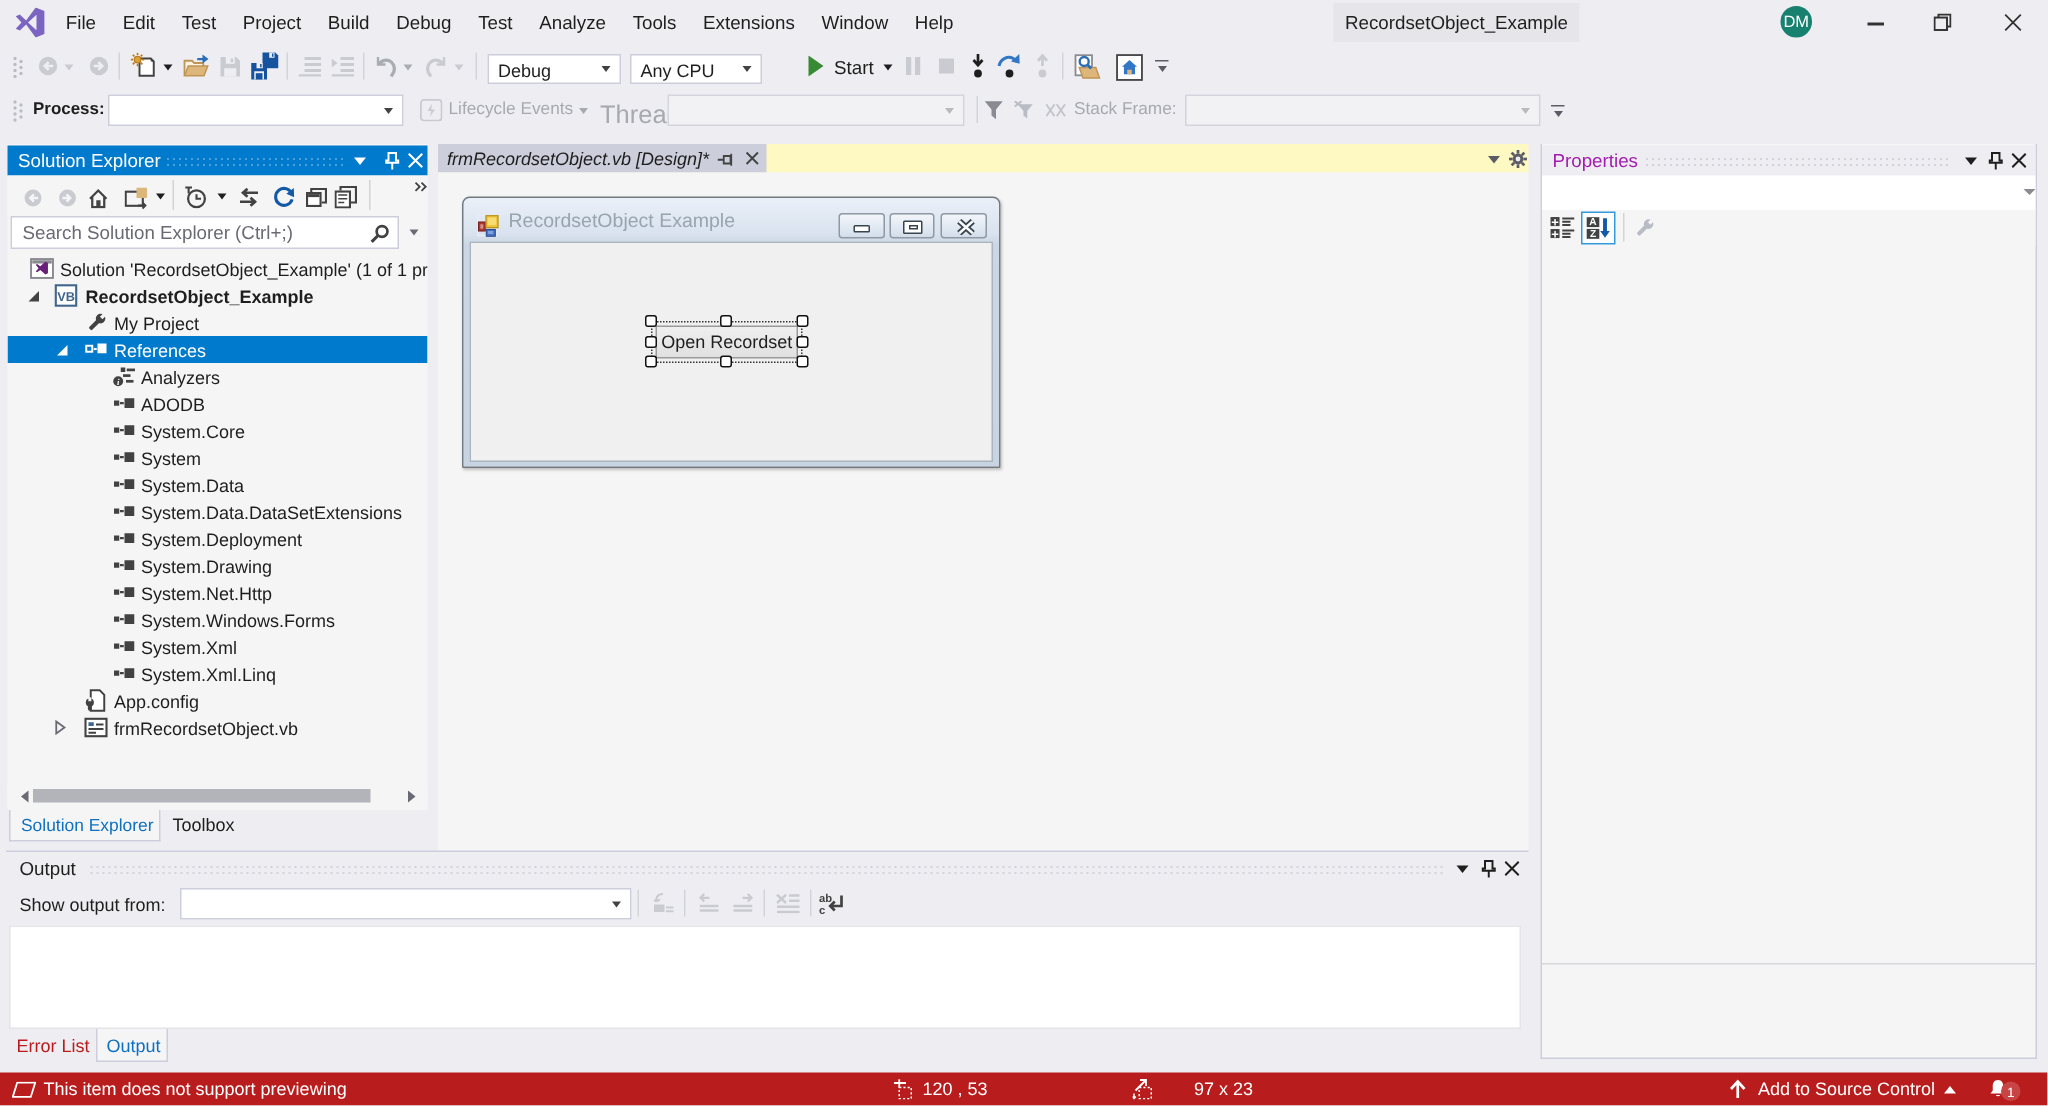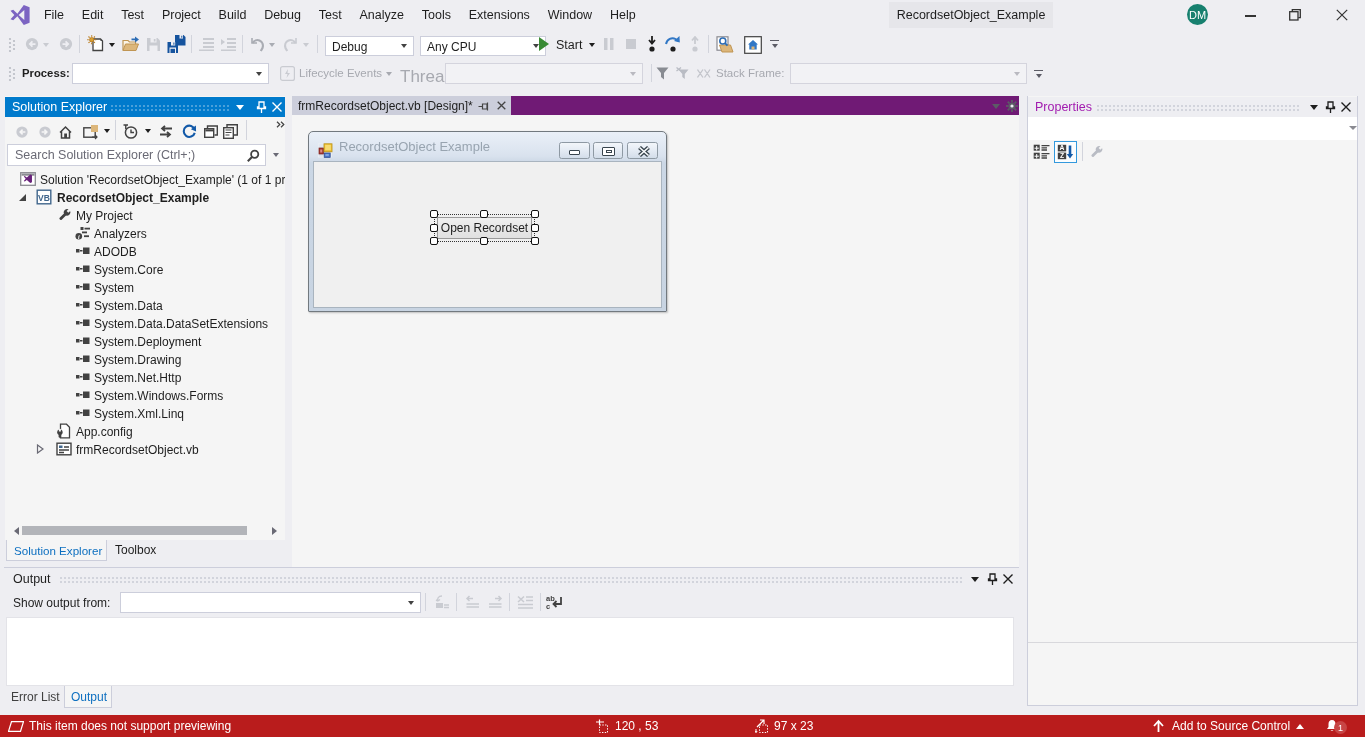--- a/index.html
+++ b/index.html
@@ -142,21 +142,21 @@
       <path d="M13 1 V6 H8" fill="none" stroke="#c9cbd1" stroke-width="1.6"></path>
       <path d="M12.5 6 C11 3.5 8 2.5 5.5 3.5 C2.5 4.7 1.5 8 2.5 11 L4.2 14" fill="none" stroke="#c9cbd1" stroke-width="2.2"></path>
     </svg>
   <div class="abs" style="left:303px;top:13px;width:0;height:0;border-left:3.5px solid transparent;border-right:3.5px solid transparent;border-top:4px solid #c9cbd1;"></div>
   <div class="abs" style="left:317px;top:5px;width:1px;height:18px;background:#d2d4dc;"></div>
 
   <div class="combo" style="left:325px;top:6px;width:89px;height:20px;">
       <span style="position:absolute;left:6px;top:3px;">Debug</span>
       <span class="arr"></span>
     </div>
-  <div class="combo" style="left:420px;top:6px;width:126px;height:20px;">
+  <div class="combo" style="left:420px;top:6px;width:88px;height:20px;">
       <span style="position:absolute;left:6px;top:3px;">Any CPU</span>
       <span class="arr"></span>
     </div>
 
   <svg class="abs" style="left:538px;top:7px" width="12" height="14">
       <path d="M1 0 L11 7 L1 14 Z" fill="#388A34"></path>
     </svg>
   <span class="abs" style="left:556px;top:8px;font-size:12.5px;">Start</span>
   <div class="abs" style="left:589px;top:13px;width:0;height:0;border-left:3.5px solid transparent;border-right:3.5px solid transparent;border-top:4px solid #1E1E1E;"></div>
 
@@ -339,20 +339,31 @@
     <div class="trow">
         <svg class="abs ticon" style="left:51px" width="16" height="16" viewBox="0 0 16 16">
           <g transform="rotate(45 8 8)">
             <rect x="6.9" y="4.5" width="2.8" height="9.5" rx="1" fill="#424242"></rect>
             <circle cx="8.3" cy="4" r="3.2" fill="#424242"></circle>
             <rect x="7.1" y="0" width="2.4" height="3.4" fill="#F5F5F5"></rect>
           </g>
         </svg>
         <span class="abs ttext" style="left:71px">My Project</span>
       </div>
+    <div class="trow" style="background:#007ACC;color:#fff;">
+        <svg class="abs" style="left:32px;top:5px" width="9" height="9">
+          <path d="M8 1 V8 H1 Z" fill="#fff"></path>
+        </svg>
+        <svg class="abs ticon" style="left:51px" width="16" height="16" viewBox="0 0 16 16">
+          <rect x="1.5" y="5.5" width="4" height="4" fill="none" stroke="#fff" stroke-width="1.3"></rect>
+          <rect x="6.5" y="7" width="2" height="1.4" fill="#fff"></rect>
+          <rect x="9" y="4" width="6" height="6.5" fill="#fff"></rect>
+        </svg>
+        <span class="abs ttext" style="left:71px">References</span>
+      </div>
     <div class="trow">
         <svg class="abs ticon" style="left:70px" width="16" height="16" viewBox="0 0 16 16">
           <rect x="5.5" y="2" width="3" height="3" fill="#424242"></rect>
           <rect x="9.5" y="2.7" width="5.5" height="1.8" fill="#424242"></rect>
           <rect x="7" y="6.5" width="5" height="1.8" fill="#424242"></rect>
           <circle cx="3.8" cy="11.2" r="3.3" fill="#424242"></circle>
           <text x="3.8" y="13.7" font-size="6" fill="#fff" text-anchor="middle" font-family="Liberation Serif" font-style="italic" font-weight="bold">i</text>
           <rect x="9" y="10.3" width="5" height="1.8" fill="#424242"></rect>
         </svg>
         <span class="abs ttext" style="left:89px">Analyzers</span>
@@ -428,20 +439,28 @@
           <rect x="8" y="4.5" width="6.5" height="6.5" fill="#424242"></rect>
         </svg>
         <span class="abs ttext" style="left:89px">System.Windows.Forms</span>
       </div>
     <div class="trow">
         <svg class="abs ticon refi" style="left:70px" width="16" height="16" viewBox="0 0 16 16">
           <rect x="1" y="6" width="3.5" height="3.5" fill="#424242"></rect>
           <rect x="5" y="7" width="2.5" height="1.5" fill="#424242"></rect>
           <rect x="8" y="4.5" width="6.5" height="6.5" fill="#424242"></rect>
         </svg>
+        <span class="abs ttext" style="left:89px">System.Xml</span>
+      </div>
+    <div class="trow">
+        <svg class="abs ticon refi" style="left:70px" width="16" height="16" viewBox="0 0 16 16">
+          <rect x="1" y="6" width="3.5" height="3.5" fill="#424242"></rect>
+          <rect x="5" y="7" width="2.5" height="1.5" fill="#424242"></rect>
+          <rect x="8" y="4.5" width="6.5" height="6.5" fill="#424242"></rect>
+        </svg>
         <span class="abs ttext" style="left:89px">System.Xml.Linq</span>
       </div>
     <div class="trow">
         <svg class="abs ticon" style="left:51px" width="16" height="16" viewBox="0 0 16 16">
           <path d="M4.5 1.2 H10.5 L13.5 4.2 V14.8 H4.5 Z" fill="#fff" stroke="#424242" stroke-width="1.3"></path>
           <rect x="2.6" y="9.2" width="2.6" height="5.6" rx="1.2" fill="#424242"></rect>
           <circle cx="3.9" cy="9.3" r="2.7" fill="#424242"></circle>
           <rect x="2.9" y="5.9" width="2" height="2.6" fill="#F5F5F5"></rect>
         </svg>
         <span class="abs ttext" style="left:71px">App.config</span>
@@ -468,21 +487,21 @@
 
 <div class="abs" style="left:5px;top:540px;width:280px;height:21px;background:#EEEEF2;">
   <div class="abs" style="left:1px;top:0;width:101px;height:21px;background:#F5F5F5;border:1px solid #CCCEDB;border-top:none;color:#0E70C0;">
       <span style="position:absolute;left:7px;top:3.5px;font-size:11.6px;">Solution Explorer</span>
     </div>
   <span class="abs" style="left:110px;top:3px;color:#1E1E1E;">Toolbox</span>
 </div>
 
 <div class="abs" id="docarea" style="left:292px;top:96px;width:727px;height:471px;">
 
-  <div class="abs" style="left:0;top:0;width:727px;height:19px;background:#701a75;">
+  <div class="abs" style="left:0;top:0;width:727px;height:19px;background:#fef9c3;font-style:italic;">
     <div class="abs" style="left:0;top:0;width:219px;height:19px;background:#CCCEDB;color:#1E1E1E;">
       <span style="position:absolute;left:6px;top:3px;">frmRecordsetObject.vb [Design]*</span>
       <svg class="abs" style="left:186px;top:5px" width="12" height="11" viewBox="0 0 12 11">
           <path d="M0.5 5.5 H4 M4.5 3 H9 V8 H4.5 Z M9.5 1.5 V9.5" stroke="#444" stroke-width="1.2" fill="none"></path>
         </svg>
       <svg class="abs" style="left:205px;top:5px" width="9" height="9">
           <path d="M0.7 0.7 L8.3 8.3 M8.3 0.7 L0.7 8.3" stroke="#444" stroke-width="1.3"></path>
         </svg>
     </div>
     <div class="abs" style="left:700px;top:8px;width:0;height:0;border-left:4.5px solid transparent;border-right:4.5px solid transparent;border-top:5px solid #5c5c66;"></div>
@@ -636,21 +655,21 @@
     <svg class="abs" style="left:542px;top:5px" width="19" height="17" viewBox="0 0 19 17">
         <text x="0" y="7" font-size="7.5" font-weight="bold" fill="#424242" font-family="Liberation Sans">ab</text>
         <text x="0" y="15" font-size="7.5" font-weight="bold" fill="#424242" font-family="Liberation Sans">c</text>
         <path d="M15 3 V10 H8.5 M10.5 7 L7.5 10 L10.5 13" stroke="#424242" stroke-width="1.8" fill="none"></path>
       </svg>
   </div>
 
   <div class="abs" style="left:2px;top:50px;width:1008px;height:69px;background:#fff;border:1px solid #E3E3E8;"></div>
 
   <div class="abs" style="left:0;top:119px;width:1015px;height:24px;background:#EEEEF2;">
-    <span class="abs" style="left:7px;top:4px;color:#404040;">Error List</span>
+    <span class="abs" style="left:7px;top:4px;color:#b91c1c;">Error List</span>
     <div class="abs" style="left:60px;top:0;width:48px;height:22px;background:#F5F5F5;border:1px solid #CCCEDB;border-top:none;color:#0E70C0;">
         <span style="position:absolute;left:6px;top:4px;">Output</span>
       </div>
   </div>
 </div>
 
 <div class="abs" id="statusbar" style="left:0;top:715px;width:1365px;height:22px;background:#b91c1c;color:#fff;">
   <svg class="abs" style="left:8px;top:6px" width="16" height="11">
       <path d="M3.5 0.7 H15.5 L12.5 10.3 H0.5 Z" fill="none" stroke="#fff" stroke-width="1.2"></path>
     </svg>
@@ -658,21 +677,21 @@
   <svg class="abs" style="left:595px;top:4px" width="15" height="14" viewBox="0 0 15 14">
       <path d="M4.5 0.5 V6 M1 3 H9" stroke="#fff" stroke-width="1.2" fill="none"></path>
       <path d="M4.5 6 H12.5 V13.5 H4.5 Z" stroke="#fff" stroke-width="1" fill="none" stroke-dasharray="1.4 1.4"></path>
     </svg>
   <span class="abs" style="left:615px;top:4px;">120 , 53</span>
   <svg class="abs" style="left:755px;top:4px" width="15" height="14" viewBox="0 0 15 14">
       <path d="M4.5 6 H12.5 V13.5 H4.5 Z" stroke="#fff" stroke-width="1" fill="none" stroke-dasharray="1.4 1.4"></path>
       <path d="M2 8 L8.5 1.5 M5 1 H9 V5" stroke="#fff" stroke-width="1.2" fill="none"></path>
       <path d="M1 10 V13.5 M0 12 L1 13.5 L2.2 12" stroke="#fff" stroke-width="1" fill="none"></path>
     </svg>
-  <span class="abs" style="left:774px;top:4px;">97 x 23</span>
+  <span class="abs" style="left:796px;top:4px;">97 x 23</span>
   <svg class="abs" style="left:1152px;top:4px" width="13" height="14">
       <path d="M6.5 13 V3 M2 7 L6.5 2 L11 7" stroke="#fff" stroke-width="1.8" fill="none"></path>
     </svg>
   <span class="abs" style="left:1172px;top:4px;">Add to Source Control</span>
   <div class="abs" style="left:1296px;top:9px;width:0;height:0;border-left:4px solid transparent;border-right:4px solid transparent;border-bottom:5px solid #fff;"></div>
   <svg class="abs" style="left:1325px;top:4px" width="14" height="14" viewBox="0 0 14 14">
       <path d="M7 1 C4.5 1 3.5 3 3.5 5 V8 L2 10 H12 L10.5 8 V5 C10.5 3 9.5 1 7 1 Z" fill="#fff"></path>
       <path d="M5.5 11 A1.8 1.8 0 0 0 8.5 11 Z" fill="#fff"></path>
     </svg>
   <div class="abs" style="left:1334px;top:6px;width:13px;height:13px;border-radius:50%;background:#C84545;color:#fff;font-size:9px;display:flex;align-items:center;justify-content:center;">1</div>

